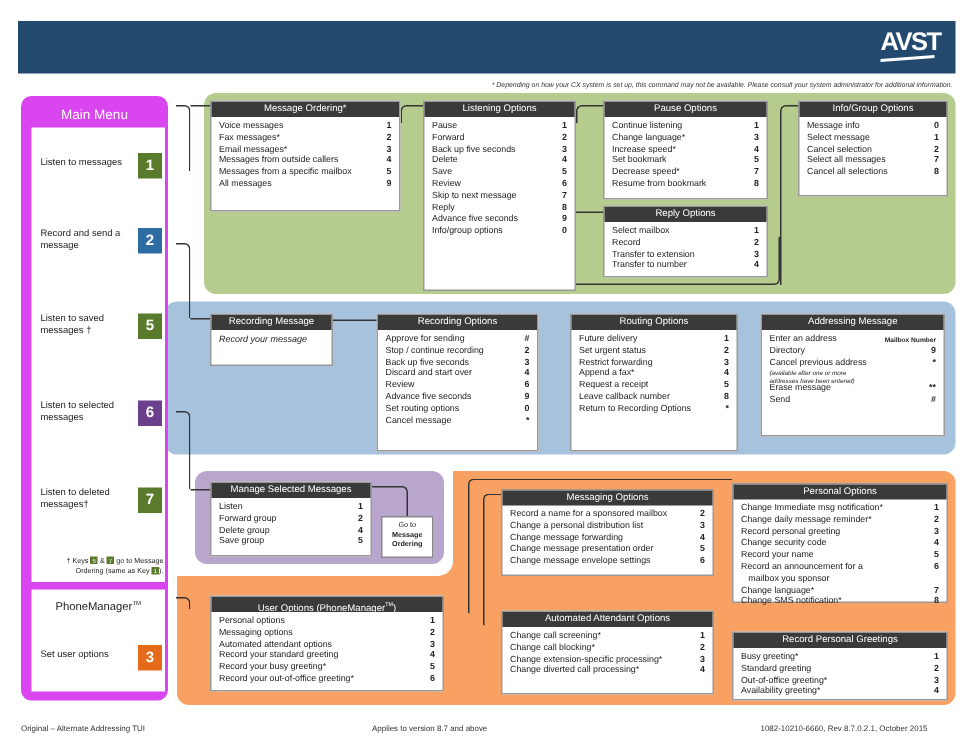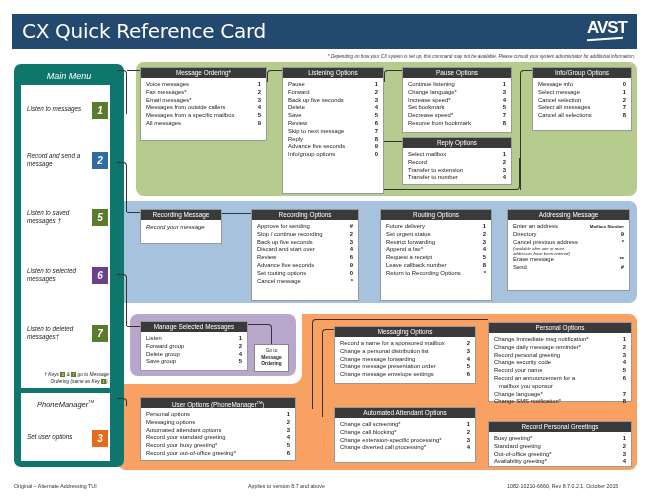--- a/index.html
+++ b/index.html
@@ -3,21 +3,21 @@
 <meta charset="utf-8">
 <style>
   * { box-sizing: border-box; margin: 0; padding: 0; }
   body { width: 649px; height: 502px; background: #fff; font-family: "Liberation Sans", sans-serif; position: relative; overflow: hidden; color: #222; }
   .header { position: absolute; left: 12px; top: 14px; width: 625px; height: 35px; background: #23496e; color: #fff; }
   .header .title { position: absolute; left: 10px; top: 5px; font-size: 20px; font-family: "DejaVu Sans", sans-serif; letter-spacing: -0.3px; }
   .logo { position: absolute; right: 10px; top: 4px; font-size: 17px; font-weight: bold; font-family: "Liberation Sans", sans-serif; letter-spacing: -1px; }
   .logo:after { content: ""; position: absolute; left: 0; right: 4px; bottom: -2px; height: 2px; background: #fff; transform: skewY(-4deg); }
   .disclaimer { position: absolute; right: 14px; top: 54px; font-size: 4.6px; font-style: italic; color: #333; white-space: nowrap; }
 
-  .mainmenu { position: absolute; left: 14px; top: 64px; width: 110px; height: 403px; background: #0f766e; border-radius: 7px; font-style: italic; }
+  .mainmenu { position: absolute; left: 14px; top: 64px; width: 98px; height: 403px; background: #d946ef; border-radius: 7px; }
   .mainmenu .mtitle { position: absolute; top: 7px; left: 0; width: 100%; text-align: center; color: #fff; font-size: 9px; }
   .mm-white { position: absolute; left: 7px; top: 21px; width: 89px; height: 303px; background: #fff; }
   .mm-white2 { position: absolute; left: 7px; top: 329px; width: 89px; height: 68px; background: #fff; }
   .mm-item { position: absolute; left: 6px; width: 60px; font-size: 6.3px; line-height: 8px; color: #222; }
   .keybox { position: absolute; left: 71px; width: 16px; height: 17px; color: #fff; font-weight: bold; font-size: 10px; text-align: center; line-height: 17px; }
   .k-green { background: #5b7b2c; } .k-blue { background: #2e6da4; } .k-purple { background: #6b3f8c; } .k-orange { background: #e56a1a; }
   .footnote { position: absolute; left: 4px; top: 286px; width: 84px; font-size: 4.8px; line-height: 7px; color: #222; text-align: right; }
   .sk { display: inline-block; width: 5px; height: 5px; background: #5b7b2c; color: #fff; font-size: 4px; line-height: 5px; text-align: center; vertical-align: middle; }
   .pm-title { position: absolute; top: 6px; left: 0; width: 100%; text-align: center; font-size: 7.5px; }
   .pm-title sup { font-size: 4px; }
@@ -42,21 +42,20 @@
   .goto { position: absolute; left: 254px; top: 344px; width: 35px; height: 28px; background: #fff; border: 1px solid #888; text-align: center; font-size: 4.8px; line-height: 6.5px; padding-top: 3px; }
   .goto b { display: block; }
 
   .conn { position: absolute; border: 1.2px solid #333; }
   .footer { position: absolute; top: 483px; font-size: 5.3px; color: #333; white-space: nowrap; }
 </style>
 </head>
 <body>
 
 <div class="header">
-  <div class="title">CX Quick Reference Card</div>
   <div class="logo">AVST</div>
 </div>
 <div class="disclaimer">* Depending on how your CX system is set up, this command may not be available. Please consult your system administrator for additional information.</div>
 
 <div class="panel p-green"></div>
 <div class="panel p-blue"></div>
 <div class="p-orange"></div>
 <div class="p-orange-cut"></div>
 <div class="panel p-purple"></div>
 

